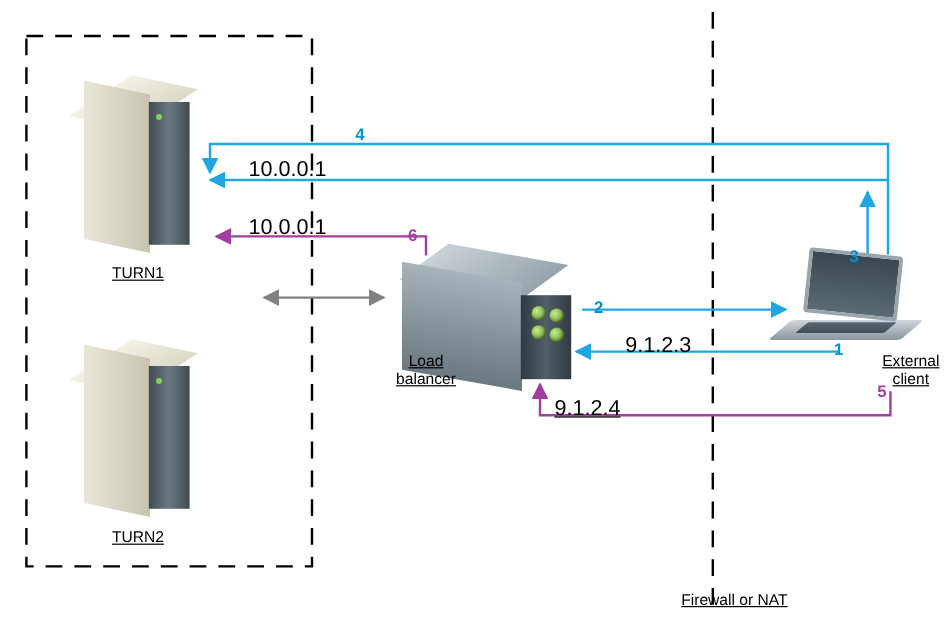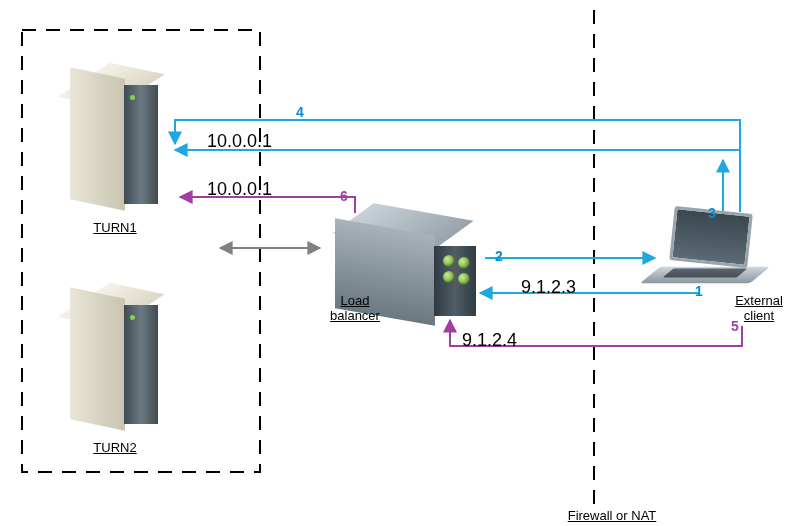--- a/index.html
+++ b/index.html
@@ -194,27 +194,27 @@
 balancer</div>
 
   <div class="laptop" style="left:650px; top:210px;">
     <div class="base"></div>
       <div class="kb"></div>
       <div class="screen"></div>
   </div>
   <div class="label center" style="left:715px; top:293px;margin-left:44px;">External
 client</div>
 
-  <div class="label center" style="left:594px; top:508px;padding-left:36px;">Firewall or NAT</div>
+  <div class="label center" style="left:594px; top:492px;padding-left:36px;">Firewall or NAT</div>
 
   <div class="label blue-num" style="left:695px; top:283px;">1</div>
   <div class="label blue-num" style="left:495px; top:248px;">2</div>
   <div class="label blue-num" style="left:708px; top:205px;">3</div>
   <div class="label blue-num" style="left:296px; top:104px;">4</div>
   <div class="label purple-num" style="left:731px; top:318px;">5</div>
   <div class="label purple-num" style="left:340px; top:188px;">6</div>
 
   <div class="label small" style="left:207px; top:131px;">10.0.0.1</div>
   <div class="label small" style="left:207px; top:179px;">10.0.0.1</div>
   <div class="label small" style="left:521px; top:277px;">9.1.2.3</div>
-  <div class="label small" style="left:462px; top:330px;">9.1.2.4</div>
+  <div class="label small" style="left:462px; top:330px;text-decoration:underline;">9.1.2.4</div>
 
 </div>
 
 </body></html>

